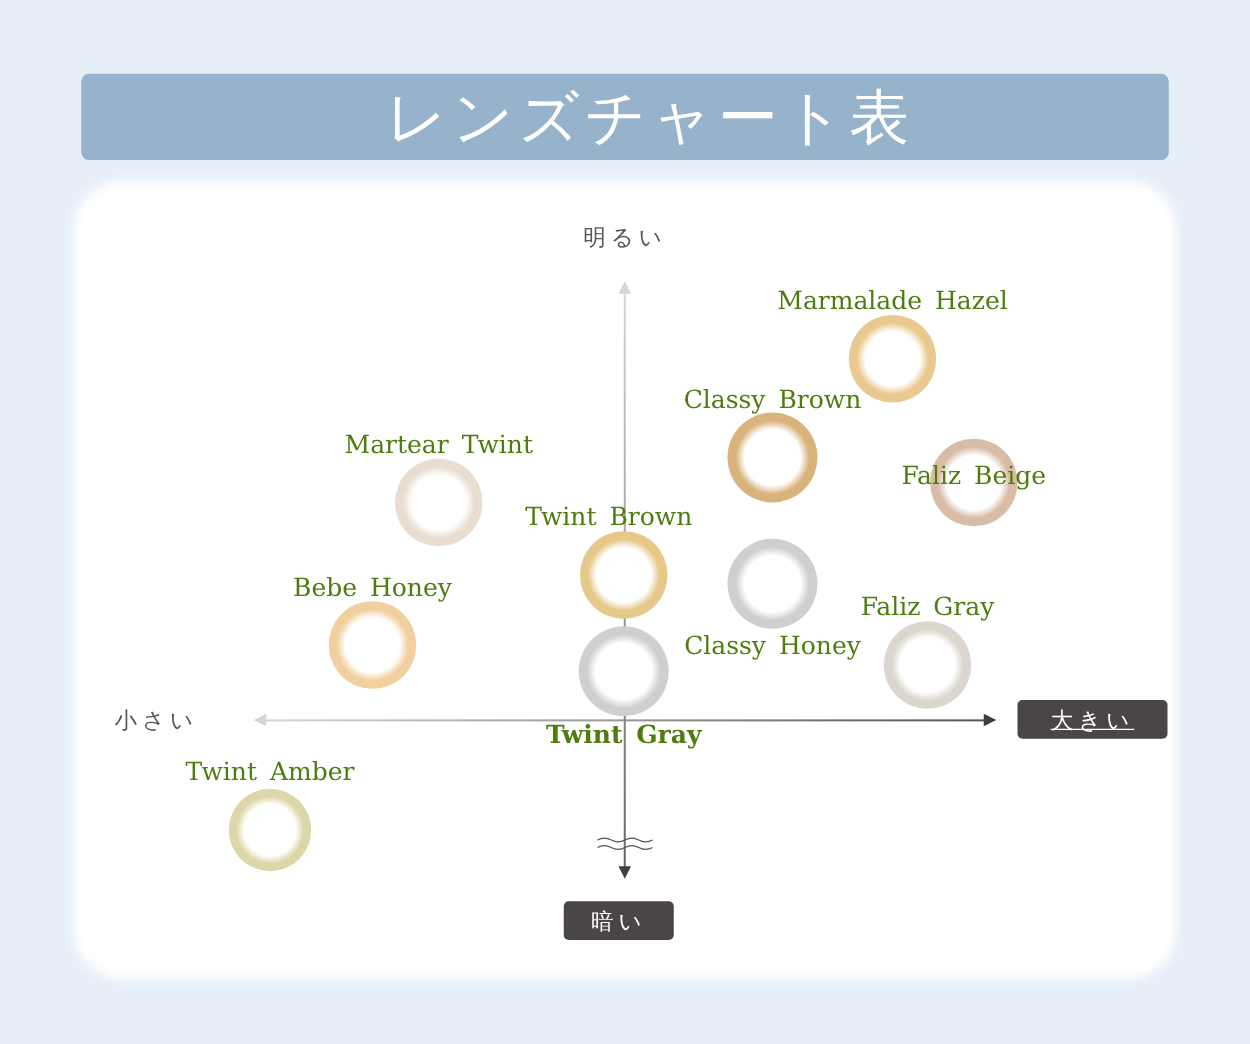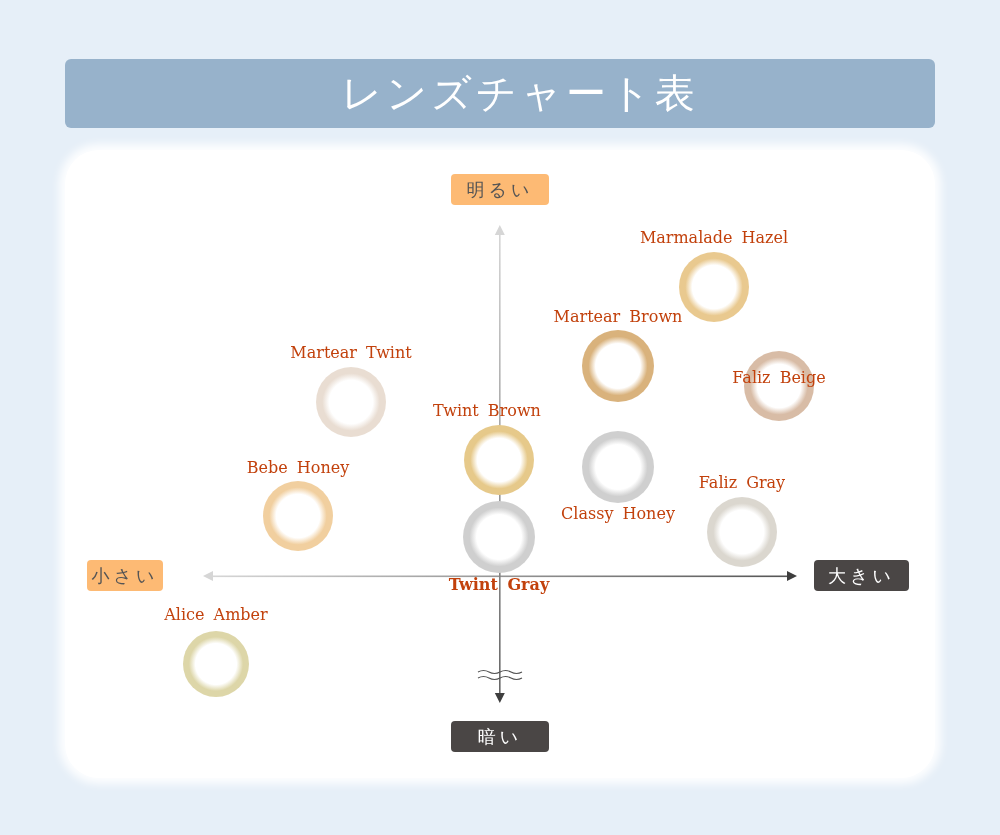--- a/index.html
+++ b/index.html
@@ -8,40 +8,40 @@
     background:#e6eff8;
     font-family:"DejaVu Serif","Liberation Serif",serif;
   }
   .title-bar {
     position:absolute; left:65px; top:59px; width:870px; height:69px;
     background:#97b2cb; border-radius:6px;
     display:flex; align-items:center; justify-content:center;
   }
   .title-text {
     color:#fff; font-family:"DejaVu Sans","Liberation Sans",sans-serif;
-    font-size:40px; letter-spacing:4px; font-weight:300;margin-left:40px;
+    font-size:48px; letter-spacing:4px; font-weight:300;margin-left:40px;
   }
   .card {
     position:absolute; left:65px; top:150px; width:870px; height:628px;
     background:#ffffff; border-radius:34px;
     box-shadow:0 0 8px 6px rgba(255,255,255,0.9);
   }
   .axis-label {
     position:absolute; height:31px; border-radius:4px;
     display:flex; align-items:center; justify-content:center;
     font-family:"DejaVu Sans","Liberation Sans",sans-serif;
     font-size:18px; letter-spacing:4px;
   }
-  .axis-label.light { background:#fdba74; color:#555; }
+  .axis-label.light { background:#ffffff; color:#555; }
   .axis-label.dark { background:#4a4645; color:#fff; }
   .lens {
     position:absolute; border-radius:50%;
   }
   .lens-name {
-    position:absolute; font-size:16px; color:#c2410c; white-space:nowrap;
+    position:absolute; font-size:20px; color:#4d7c0f; white-space:nowrap;
     transform:translateX(-50%); word-spacing:4px;
   }
 </style>
 </head>
 <body>
 
 <div class="title-bar">
   <span class="title-text">レンズチャート表</span>
 </div>
 
@@ -70,38 +70,38 @@
     <polygon points="499.8,225 494.8,235 504.8,235" fill="#d6d6d6"></polygon>
     <polygon points="499.8,703 494.8,693 504.8,693" fill="#3e3e3e"></polygon>
     <g stroke="#555" stroke-width="1.1" fill="none">
       <path d="M478,672 q5.5,-3 11,0 t11,0 t11,0 t11,0"></path>
       <path d="M478,678 q5.5,-3 11,0 t11,0 t11,0 t11,0"></path>
     </g>
   </g>
 </svg>
 
 <div class="axis-label light" style="left:451px;top:174px;width:98px;">明るい</div>
-<div class="axis-label dark" style="left:451px;top:721px;width:98px;">暗い</div>
+<div class="axis-label dark" style="left:451px;top:721px;width:88px;">暗い</div>
 <div class="axis-label light" style="left:87px;top:560px;width:76px;">小さい</div>
-<div class="axis-label dark" style="left:814px;top:560px;width:95px;">大きい</div>
+<div class="axis-label dark" style="left:814px;top:560px;width:120px;text-decoration:underline;">大きい</div>
 
 <div id="lens-layer">
     <div class="lens" style="left: 679px; top: 252px; width: 70px; height: 70px; background: radial-gradient(circle, rgb(255, 255, 255) 0%, rgb(255, 255, 255) 44%, rgb(233, 201, 143) 58%, rgb(233, 201, 143) 80%, rgb(184, 176, 160) 92%, rgba(255, 255, 255, 0) 100%);"></div>
     <div class="lens-name" style="left: 714px; top: 228px;">Marmalade Hazel</div>
     <div class="lens" style="left: 582px; top: 330px; width: 72px; height: 72px; background: radial-gradient(circle, rgb(255, 255, 255) 0%, rgb(255, 255, 255) 44%, rgb(217, 178, 124) 58%, rgb(217, 178, 124) 80%, rgb(107, 90, 60) 92%, rgba(255, 255, 255, 0) 100%);"></div>
-    <div class="lens-name" style="left: 618px; top: 307px;">Martear Brown</div>
+    <div class="lens-name" style="left: 618px; top: 307px;">Classy Brown</div>
     <div class="lens" style="left: 744px; top: 351px; width: 70px; height: 70px; background: radial-gradient(circle, rgb(255, 255, 255) 0%, rgb(255, 255, 255) 44%, rgb(216, 188, 166) 58%, rgb(216, 188, 166) 80%, rgb(176, 142, 114) 92%, rgba(255, 255, 255, 0) 100%);"></div>
     <div class="lens-name" style="left: 779px; top: 328px; margin-top: 40px;">Faliz Beige</div>
     <div class="lens" style="left: 316px; top: 367px; width: 70px; height: 70px; background: radial-gradient(circle, rgb(255, 255, 255) 0%, rgb(255, 255, 255) 44%, rgb(233, 221, 210) 58%, rgb(233, 221, 210) 80%, rgb(143, 122, 102) 92%, rgba(255, 255, 255, 0) 100%);"></div>
     <div class="lens-name" style="left: 351px; top: 343px;">Martear Twint</div>
     <div class="lens" style="left: 464px; top: 425px; width: 70px; height: 70px; background: radial-gradient(circle, rgb(255, 255, 255) 0%, rgb(255, 255, 255) 44%, rgb(230, 201, 138) 58%, rgb(230, 201, 138) 80%, rgb(110, 96, 72) 92%, rgba(255, 255, 255, 0) 100%);"></div>
     <div class="lens-name" style="left: 487px; top: 401px;">Twint Brown</div>
     <div class="lens" style="left: 582px; top: 431px; width: 72px; height: 72px; background: radial-gradient(circle, rgb(255, 255, 255) 0%, rgb(255, 255, 255) 44%, rgb(207, 207, 207) 58%, rgb(207, 207, 207) 80%, rgb(85, 85, 85) 92%, rgba(255, 255, 255, 0) 100%);"></div>
     <div class="lens-name" style="left: 618px; top: 504px;">Classy Honey</div>
     <div class="lens" style="left: 263px; top: 481px; width: 70px; height: 70px; background: radial-gradient(circle, rgb(255, 255, 255) 0%, rgb(255, 255, 255) 44%, rgb(241, 207, 159) 58%, rgb(241, 207, 159) 80%, rgb(90, 84, 80) 92%, rgba(255, 255, 255, 0) 100%);"></div>
     <div class="lens-name" style="left: 298px; top: 458px;">Bebe Honey</div>
     <div class="lens" style="left: 707px; top: 497px; width: 70px; height: 70px; background: radial-gradient(circle, rgb(255, 255, 255) 0%, rgb(255, 255, 255) 44%, rgb(219, 215, 207) 58%, rgb(219, 215, 207) 80%, rgb(138, 138, 138) 92%, rgba(255, 255, 255, 0) 100%);"></div>
     <div class="lens-name" style="left: 742px; top: 473px; text-align: right;">Faliz Gray</div>
     <div class="lens" style="left: 463px; top: 501px; width: 72px; height: 72px; background: radial-gradient(circle, rgb(255, 255, 255) 0%, rgb(255, 255, 255) 44%, rgb(207, 207, 207) 58%, rgb(207, 207, 207) 80%, rgb(90, 90, 90) 92%, rgba(255, 255, 255, 0) 100%);"></div>
     <div class="lens-name" style="left: 499px; top: 575px; font-weight: bold;">Twint Gray</div>
     <div class="lens" style="left: 183px; top: 631px; width: 66px; height: 66px; background: radial-gradient(circle, rgb(255, 255, 255) 0%, rgb(255, 255, 255) 44%, rgb(221, 214, 168) 58%, rgb(221, 214, 168) 80%, rgb(201, 196, 166) 92%, rgba(255, 255, 255, 0) 100%);"></div>
-    <div class="lens-name" style="left: 216px; top: 605px;">Alice Amber</div>
+    <div class="lens-name" style="left: 216px; top: 605px;">Twint Amber</div>
   </div>
 
 </body></html>

